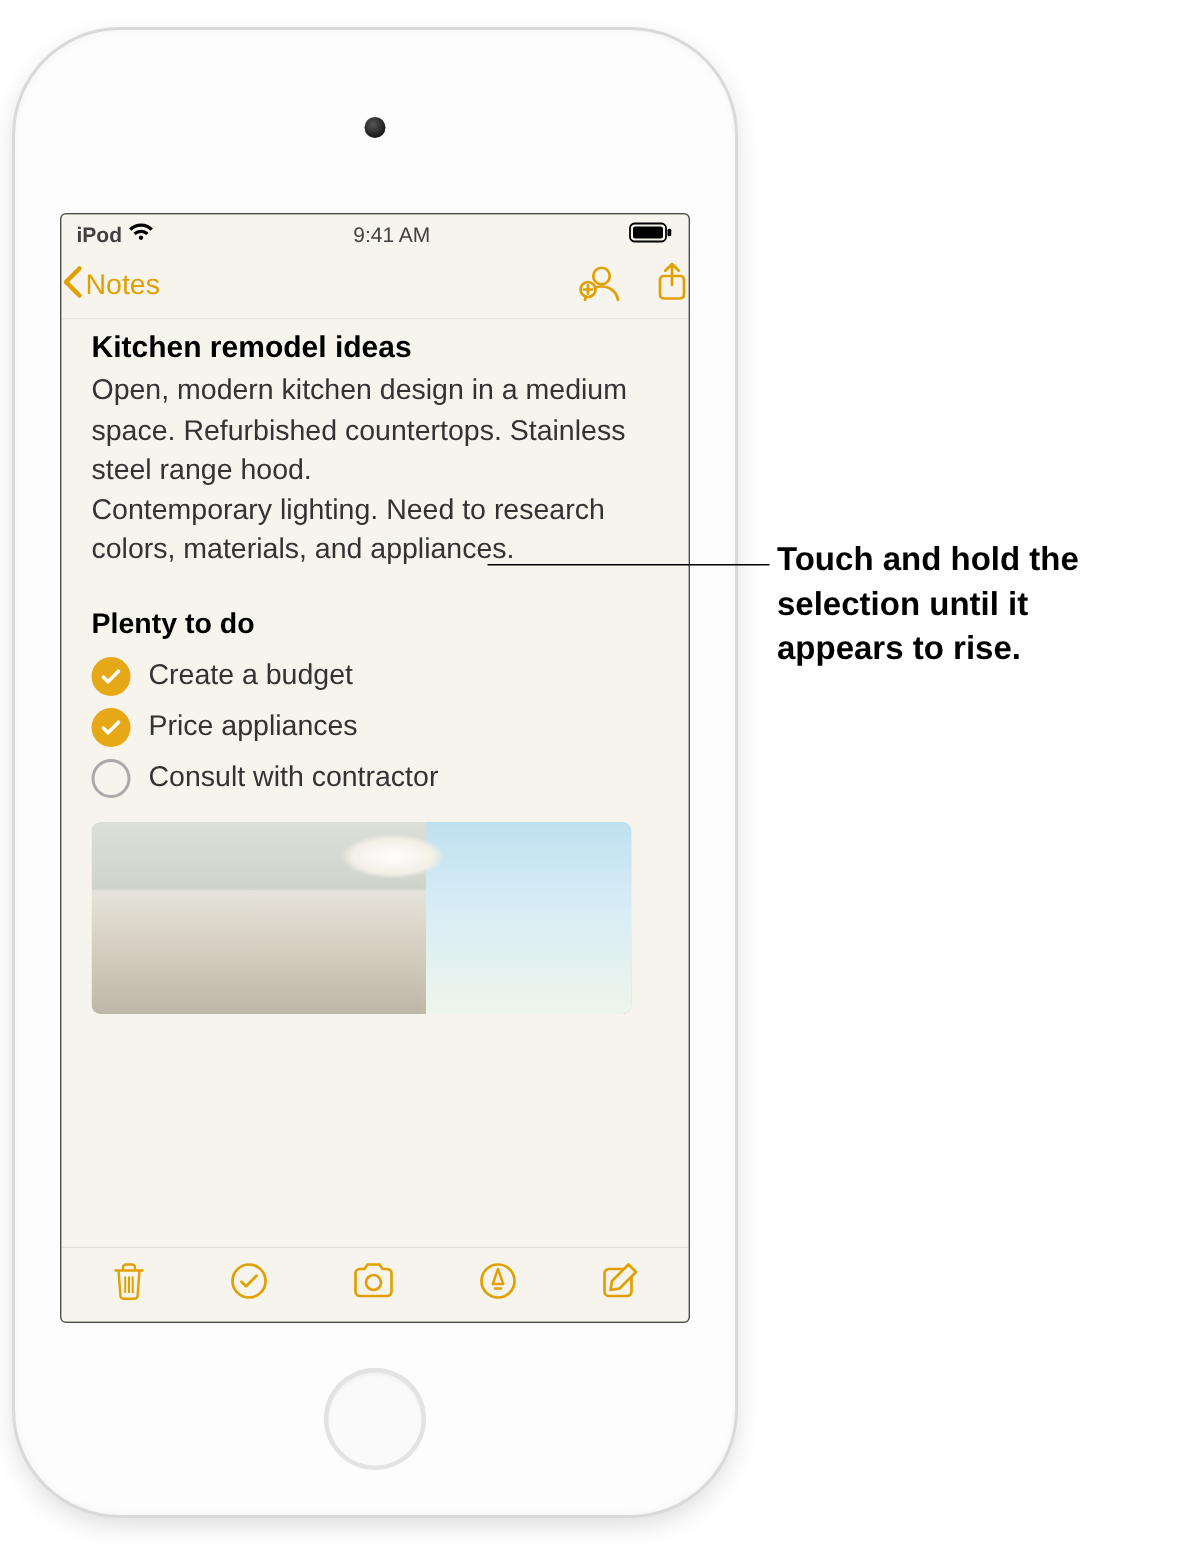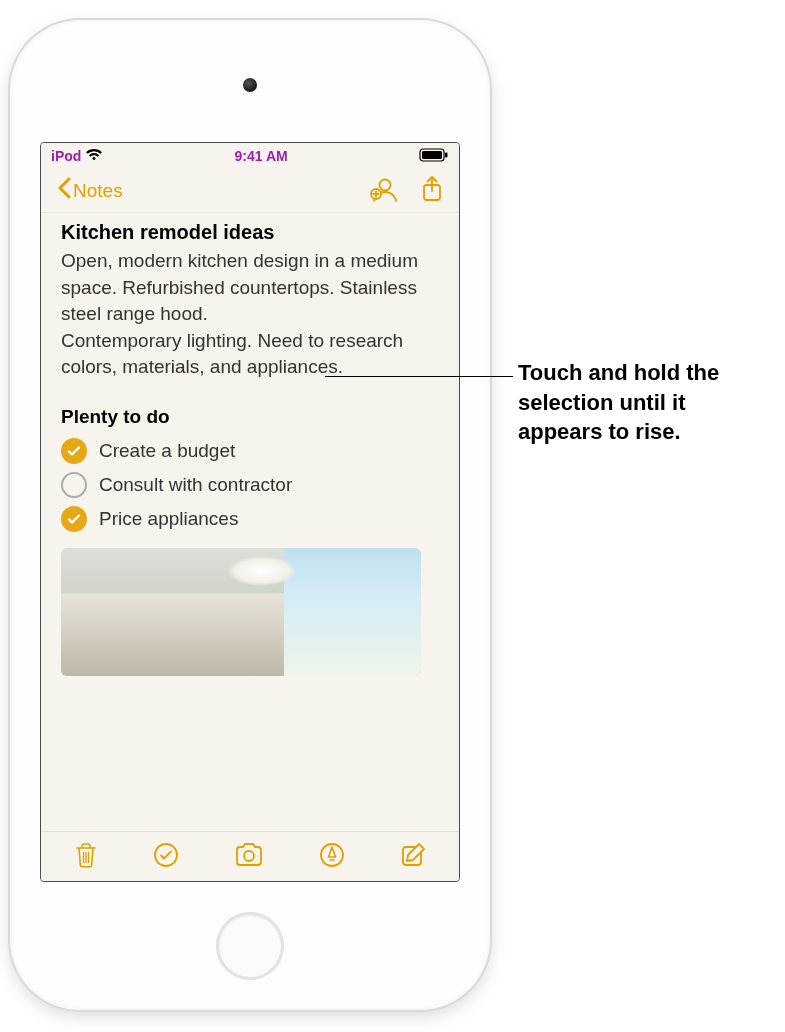--- a/index.html
+++ b/index.html
@@ -61,34 +61,34 @@
   }
   
   .status-bar {
     height: 26px;
     display: flex;
     align-items: center;
     justify-content: space-between;
     padding: 0 10px;
     font-size: 14px;
     font-weight: 600;
-    color: #a21caf;
+    color: #404040;
     background: #f7f4ee;
   }
   .status-left { display: flex; align-items: center; gap: 4px; }
-  .status-time { font-weight: 700; }
+  .status-time { font-weight: 400; }
   .status-right { display: flex; align-items: center; }
   .wifi-icon, .battery-icon { display: inline-block; }
   
   .nav-bar {
     height: 44px;
     display: flex;
     align-items: center;
     justify-content: space-between;
-    padding: 0 16px;
+    padding: 0 0;
     background: #f7f4ee;
     border-bottom: 1px solid rgba(0,0,0,0.06);
   }
   .nav-back {
     display: flex;
     align-items: center;
     color: #e1a000;
     font-size: 19px;
     gap: 2px;
   }
@@ -272,31 +272,31 @@
       <div class="checklist">
         <div class="check-item">
           <span class="check-circle checked">
             <svg width="16" height="16" viewBox="0 0 16 16">
                 <path d="M3 8.5l3 3 7-7" fill="none" stroke="#fff" stroke-width="2.4" stroke-linecap="round" stroke-linejoin="round"></path>
               </svg>
           </span>
           <span>Create a budget</span>
         </div>
         <div class="check-item">
-          <span class="check-circle unchecked"></span>
-          <span>Consult with contractor</span>
-        </div>
-        <div class="check-item">
           <span class="check-circle checked">
             <svg width="16" height="16" viewBox="0 0 16 16">
                 <path d="M3 8.5l3 3 7-7" fill="none" stroke="#fff" stroke-width="2.4" stroke-linecap="round" stroke-linejoin="round"></path>
               </svg>
           </span>
           <span>Price appliances</span>
         </div>
+        <div class="check-item">
+          <span class="check-circle unchecked"></span>
+          <span>Consult with contractor</span>
+        </div>
       </div>
 
       <div class="note-image"></div>
     </div>
 
     <div class="toolbar">
       <span class="tb-icon">
         <svg width="26" height="28" viewBox="0 0 26 28">
           <path d="M4 7h18M9 7V5a2 2 0 0 1 2-2h4a2 2 0 0 1 2 2v2" fill="none" stroke="#e1a000" stroke-width="1.6" stroke-linecap="round"></path>
           <path d="M6 7l1.3 17a2 2 0 0 0 2 1.8h7.4a2 2 0 0 0 2-1.8L20 7" fill="none" stroke="#e1a000" stroke-width="1.6"></path>

